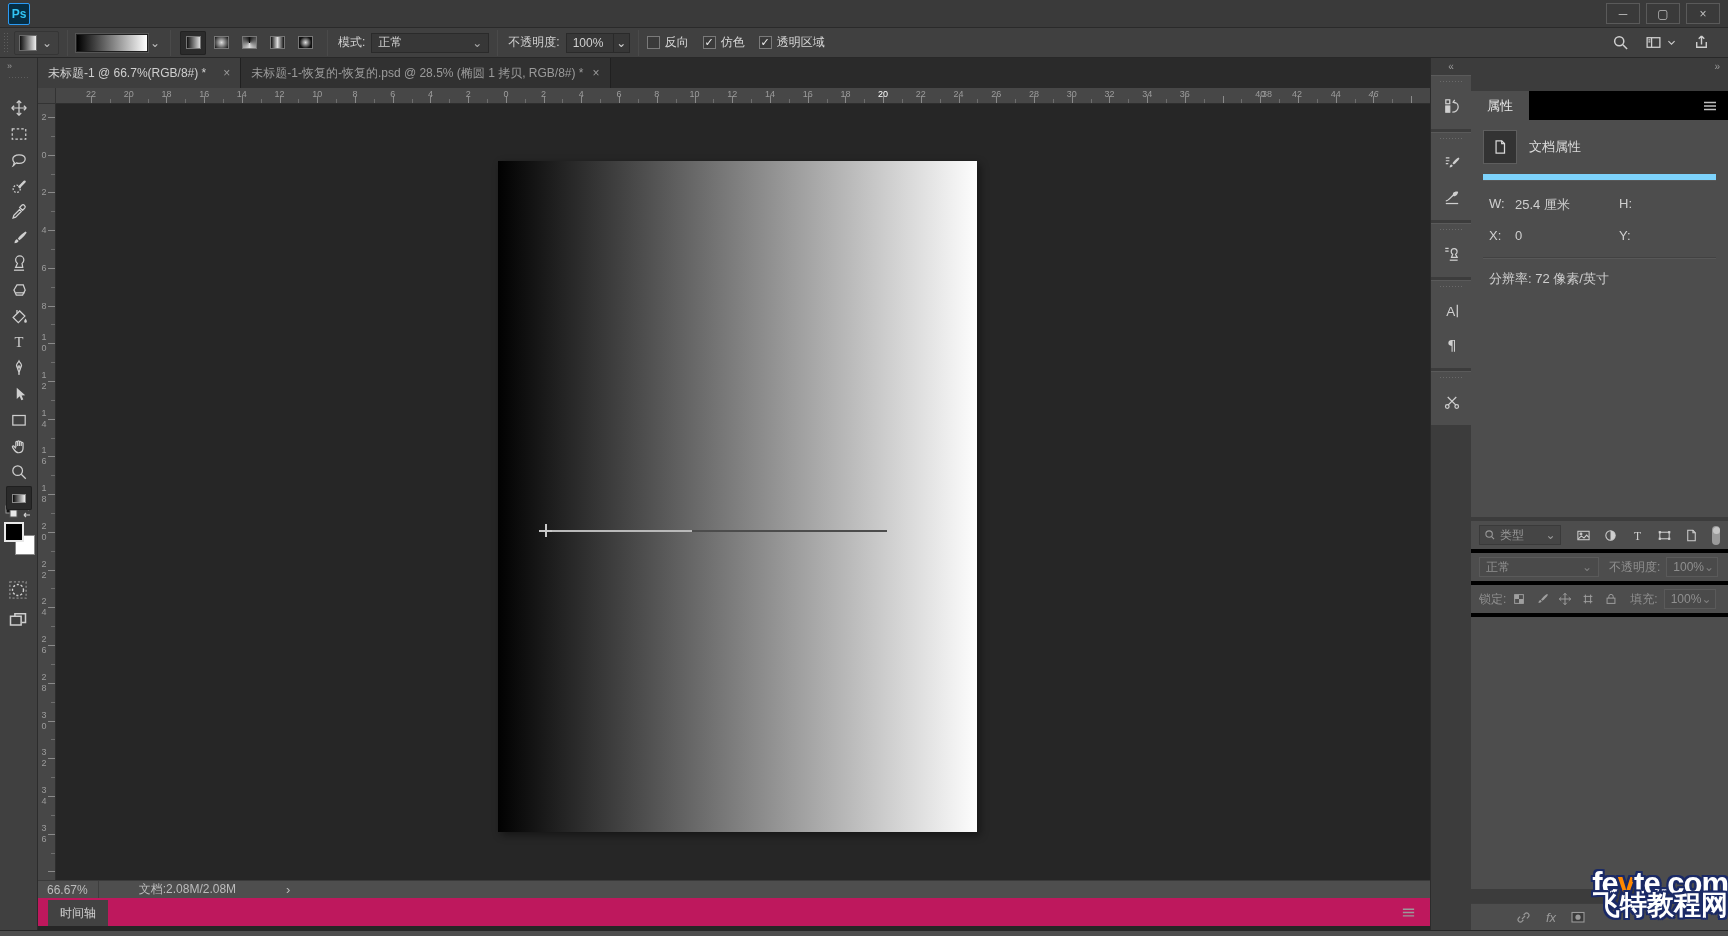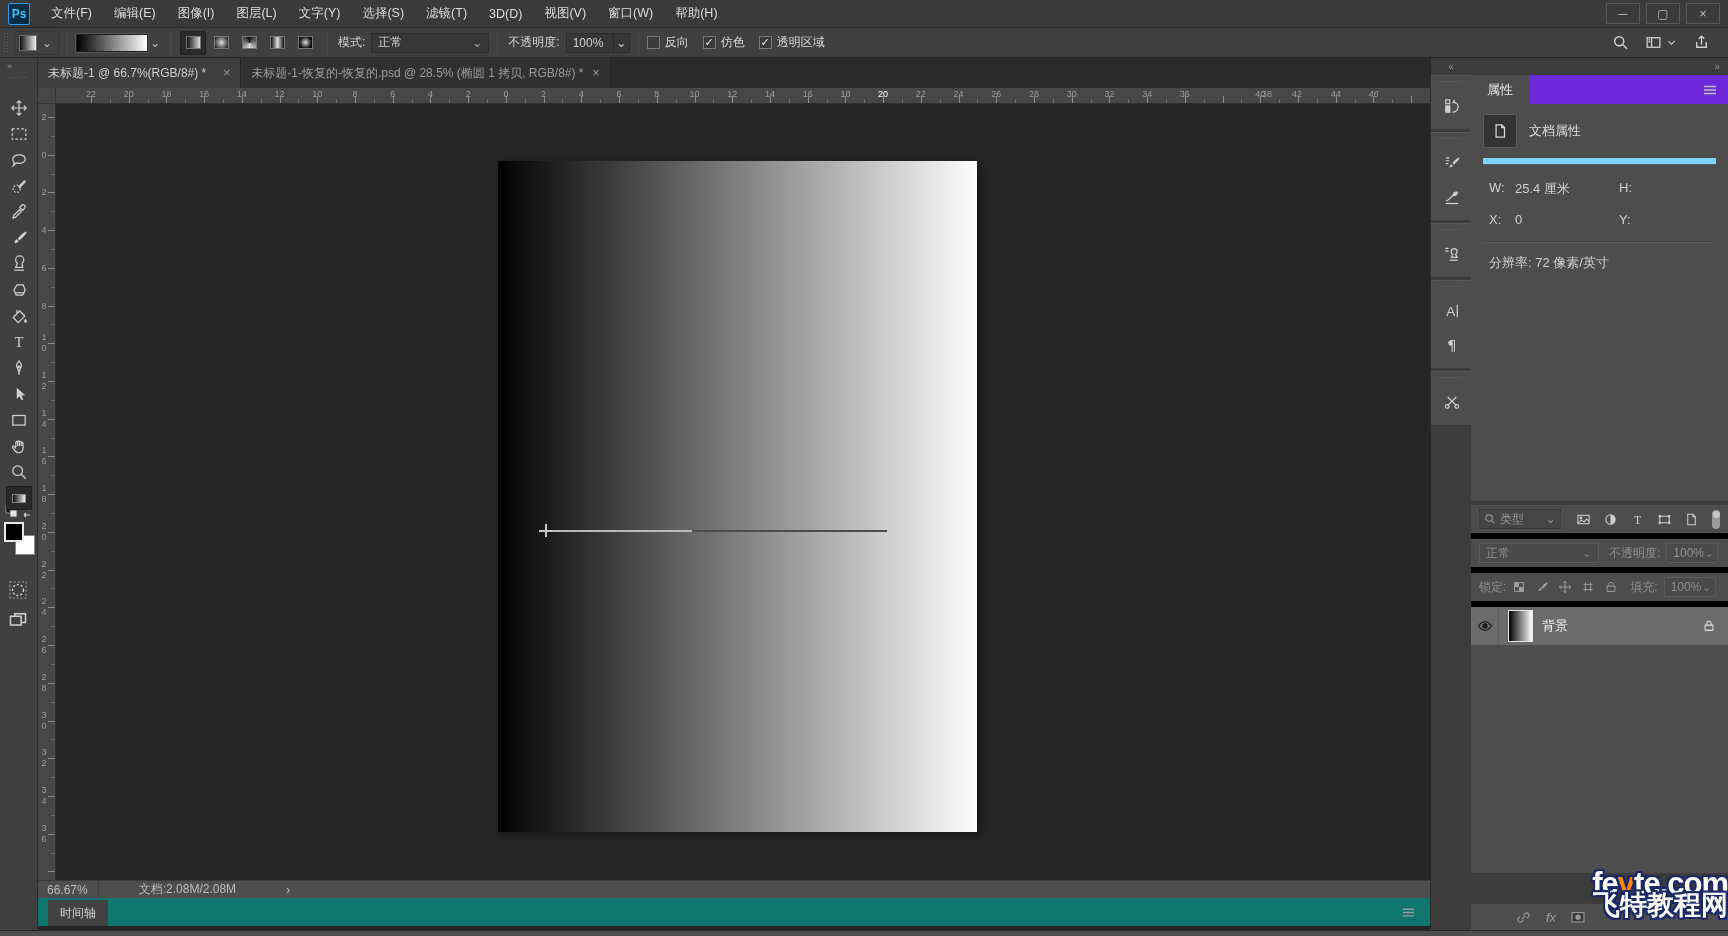--- a/index.html
+++ b/index.html
@@ -86,54 +86,54 @@
   #drag-line-dark  { position:absolute; left:636px; top:426px; width:195px; height:2px; background:#4c4c4c; }
   #drag-cross-h { position:absolute; left:483px; top:426px; width:13px; height:2px; background:#c9c9c9; }
   #drag-cross-v { position:absolute; left:488.5px; top:420px; width:2px; height:13px; background:#c9c9c9; }
 
   
   #statusbar { position:absolute; left:38px; top:880px; width:1392px; height:18px; background:#4e4e4e;
     display:flex; align-items:center; color:#bcbcbc; border-top:1px solid #3a3a3a; }
   #status-zoom { padding:0 10px 0 9px; }
   #status-sep { width:1px; height:18px; background:#3e3e3e; margin-right:40px; }
   #status-chevron { margin-left:50px; color:#bdbdbd; font-size:13px; }
-  #timeline-zone { position:absolute; left:38px; top:898px; width:1392px; height:28px; background:#0f766e;
+  #timeline-zone { position:absolute; left:38px; top:898px; width:1392px; height:28px; background:#be185d;
     display:flex; align-items:center;gap:12px; }
   #timeline-tab { margin-left:10px; height:26px; margin-top:2px; padding:0 12px; background:#424242; color:#cfcfcf;
     display:flex; align-items:center; }
   #timeline-menu { margin-left:auto; margin-right:14px; color:#9a9a9a; }
   #bottom-strip { position:absolute; left:0; top:930px; width:1728px; height:6px; background:#4e4e4e; border-top:1px solid #262626; }
 
   
   #icon-strip { position:absolute; left:1430px; top:58px; width:41px; height:872px; background:#3c3c3c; border-left:1px solid #2c2c2c; }
   #strip-header { height:17px; display:flex; align-items:center; justify-content:center; color:#9a9a9a; font-size:10px; }
   .strip-group { background:#4d4d4d; margin:0 0 3px 0; padding:3px 0 6px; border-top:1px solid #5a5a5a; }
   .strip-grip { width:24px; height:3px; margin:1px auto 6px;
     background:radial-gradient(circle,#6a6a6a 0.8px,transparent 1px); background-size:3px 3px; }
   .strip-btn { width:41px; height:34px; display:flex; align-items:center; justify-content:center; }
 
   #dock { position:absolute; left:1471px; top:58px; width:257px; height:872px; background:#3c3c3c; }
   #dock-header { height:17px; display:flex; align-items:center; justify-content:flex-end; padding-right:8px; color:#9a9a9a; font-size:10px; }
 
-  .panel-tabrow { height:29px; background:#6d28d9; display:flex; align-items:flex-end; }
+  .panel-tabrow { height:29px; background:#000000; display:flex; align-items:flex-end;margin-top:16px; }
   .panel-tab { height:29px; padding:0 16px; display:flex; align-items:center; font-size:13px; color:#b5b5b5; }
   .panel-tab.active { background:#4d4d4d; color:#e8e8e8; }
   .panel-menu { margin-left:auto; margin-right:10px; align-self:center; }
 
   #props-body { background:#4d4d4d; height:397px; padding:10px 12px 0; }
   #doc-props-row { display:flex; align-items:center; gap:12px; padding-bottom:10px; border-bottom:6px solid #7dd3fc; box-shadow:0 1px 0 #585858; }
   #doc-props-icon { width:34px; height:34px; background:#333; border:1px solid #5e5e5e; display:flex; align-items:center; justify-content:center; }
   #doc-props-label { font-size:13px; color:#dcdcdc; }
   .prop-grid { display:grid; grid-template-columns:26px 104px 26px auto; row-gap:14px; margin:16px 0 14px 6px; color:#cfcfcf; font-size:13px; }
   #props-divider { border-top:1px solid #424242; box-shadow:0 1px 0 #585858; margin:0 0 12px; }
   #resolution-row { color:#cfcfcf; font-size:13px; margin-left:6px; }
 
   #layers-panel { margin-top:4px; }
   #layers-body { background:#4d4d4d; height:368px; position:relative; }
-  .lrow { display:flex; align-items:center; padding:4px 8px; border-bottom:6px solid #000000; }
+  .lrow { display:flex; align-items:center; padding:4px 8px; border-bottom:4px solid #000000; }
   .search-select { width:96px; height:20px; background:#454545; border:1px solid #3a3a3a; display:flex; align-items:center;
     gap:4px; padding:0 4px; color:#9a9a9a; }
   .filter-btn { width:24px; height:20px; display:flex; align-items:center; justify-content:center; margin-left:3px; }
   .pill-toggle { width:10px; height:19px; margin-left:8px; background:#9a9a9a; border-radius:5px; position:relative; }
   .pill-toggle::after { content:""; position:absolute; left:1.5px; top:1.5px; width:7px; height:7px; border-radius:50%; background:#c4c4c4; }
   .dd { height:20px; background:#4a4a4a; border:1px solid #5a5a5a; color:#8f8f8f; display:flex; align-items:center; padding:0 6px; }
   .dd .chev { margin-left:auto; color:#7f7f7f; }
   .dim-label { color:#8f8f8f; }
   #layer-row { display:flex; align-items:center; height:38px; background:#6b6b6b; }
   #eye-box { width:28px; height:38px; display:flex; align-items:center; justify-content:center; border-right:1px solid #5f5f5f; }
@@ -150,33 +150,20 @@
     text-shadow:-2px 0 #1b2a66,2px 0 #1b2a66,0 -2px #1b2a66,0 2px #1b2a66,-2px -2px #1b2a66,2px 2px #1b2a66,-2px 2px #1b2a66,2px -2px #1b2a66; }
   #wm-line1 .wm-accent { color:#ff8800; }
   #wm-line2 { font-size:27px; color:#ffffff; margin-top:-7px;
     text-shadow:-2px 0 #1b2a66,2px 0 #1b2a66,0 -2px #1b2a66,0 2px #1b2a66,-2px -2px #1b2a66,2px 2px #1b2a66,-2px 2px #1b2a66,2px -2px #1b2a66; }
 </style>
 </head>
 <body>
 
 <div id="titlebar">
   <div id="ps-logo">Ps</div>
-  <div id="menubar" style="display:flex;">
-      <div class="menu-item">文件(F)</div>
-      <div class="menu-item">编辑(E)</div>
-      <div class="menu-item">图像(I)</div>
-      <div class="menu-item">图层(L)</div>
-      <div class="menu-item">文字(Y)</div>
-      <div class="menu-item">选择(S)</div>
-      <div class="menu-item">滤镜(T)</div>
-      <div class="menu-item">3D(D)</div>
-      <div class="menu-item">视图(V)</div>
-      <div class="menu-item">窗口(W)</div>
-      <div class="menu-item">帮助(H)</div>
-    </div>
   <div id="win-controls">
     <div class="win-btn">─</div>
     <div class="win-btn">▢</div>
     <div class="win-btn">×</div>
   </div>
 </div>
 
 <div id="optionsbar">
   <div class="grip-v"></div>
   <div class="tool-preset">
@@ -662,36 +649,20 @@
                 <path d="M5.5 7V5.2a2.5 2.5 0 015 0V7" stroke="#9f9f9f"></path>
               </svg>
             </span>
           </div>
         <span class="dim-label" style="margin-left:12px;margin-right:6px;">填充:</span>
         <div class="dd" style="width:52px;">
           <span>100%</span>
             <span class="chev">⌄</span>
         </div>
       </div>
-      <div id="layer-row">
-        <div id="eye-box">
-          <svg viewBox="0 0 16 16" width="16" height="16" fill="none" stroke="#1e1e1e" stroke-width="1.3">
-              <path d="M1.5 8c2-2.9 4.3-4.3 6.5-4.3S12.5 5.1 14.5 8c-2 2.9-4.3 4.3-6.5 4.3S3.5 10.9 1.5 8z"></path>
-              <circle cx="8" cy="8" r="2" fill="#1e1e1e"></circle>
-            </svg>
-        </div>
-        <div id="layer-thumb"></div>
-        <span id="layer-name">背景</span>
-        <span id="layer-lock">
-          <svg viewBox="0 0 16 16" width="14" height="14" fill="none" stroke="#e0e0e0" stroke-width="1.2">
-              <rect x="3.5" y="7" width="9" height="6" rx="0.5"></rect>
-              <path d="M5.5 7V5.2a2.5 2.5 0 015 0V7"></path>
-            </svg>
-        </span>
-      </div>
     </div>
   </div>
 </div>
 <div id="layers-bottombar">
     <span>
       <svg viewBox="0 0 16 16" width="17" height="17" fill="none" stroke="#cfcfcf" stroke-width="1.1">
         <path d="M6.5 9.5l3-3M4.8 7.2L3.4 8.6a2.2 2.2 0 003.1 3.1l1.4-1.4M11.2 8.8l1.4-1.4a2.2 2.2 0 00-3.1-3.1L8.1 5.7" stroke="#9a9a9a"></path>
       </svg>
     </span>
     <span><span style="font-style:italic;color:#9a9a9a;font-size:13px;">fx</span></span>

